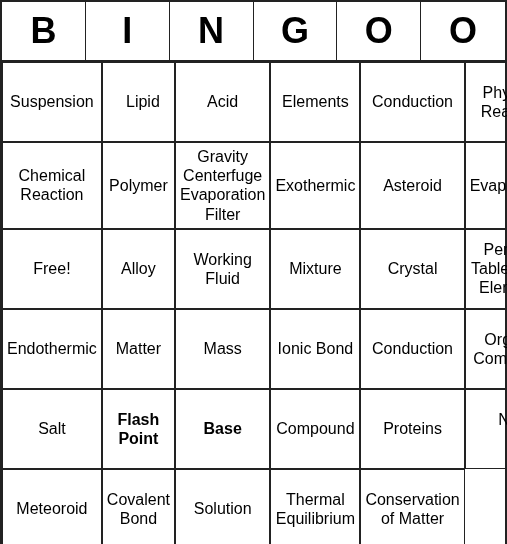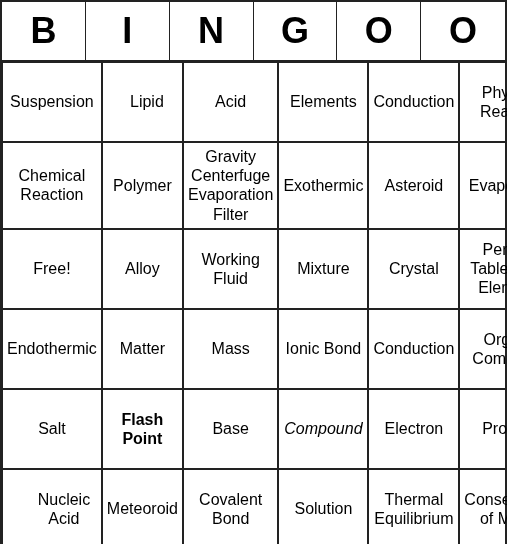--- a/index.html
+++ b/index.html
@@ -142,27 +142,24 @@
       <div class="bingo-cell">
         <span class="cell-text sm" style="white-space: pre-line;">Organic Compound</span>
       </div>
       <div class="bingo-cell">
         <span class="cell-text xl" style="white-space: pre-line;">Salt</span>
       </div>
       <div class="bingo-cell">
         <span class="cell-text lg" style="white-space: pre-line; font-weight: bold;">Flash Point</span>
       </div>
       <div class="bingo-cell">
-        <span class="cell-text xl" style="white-space: pre-line;">Base</span>
+        <span class="cell-text xl" style="white-space: pre-line; font-weight: bold;">Base</span>
       </div>
       <div class="bingo-cell">
-        <span class="cell-text sm" style="white-space: pre-line; font-style: italic;">Compound</span>
-      </div>
-      <div class="bingo-cell">
-        <span class="cell-text sm" style="white-space: pre-line;">Electron</span>
+        <span class="cell-text sm" style="white-space: pre-line;">Compound</span>
       </div>
       <div class="bingo-cell">
         <span class="cell-text md" style="white-space: pre-line;">Proteins</span>
       </div>
       <div class="bingo-cell">
         <span class="cell-text lg" style="white-space: pre-line; margin-left: 24px;">Nucleic Acid</span>
       </div>
       <div class="bingo-cell">
         <span class="cell-text sm" style="white-space: pre-line;">Meteoroid</span>
       </div>

